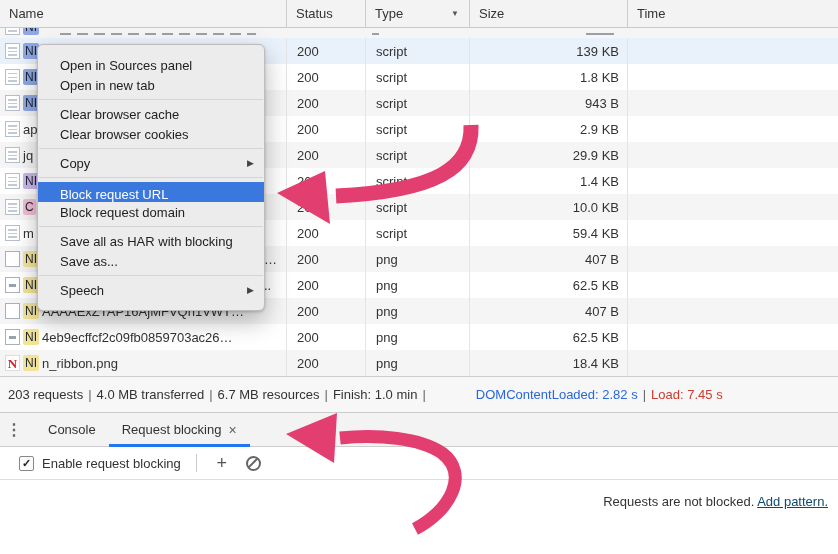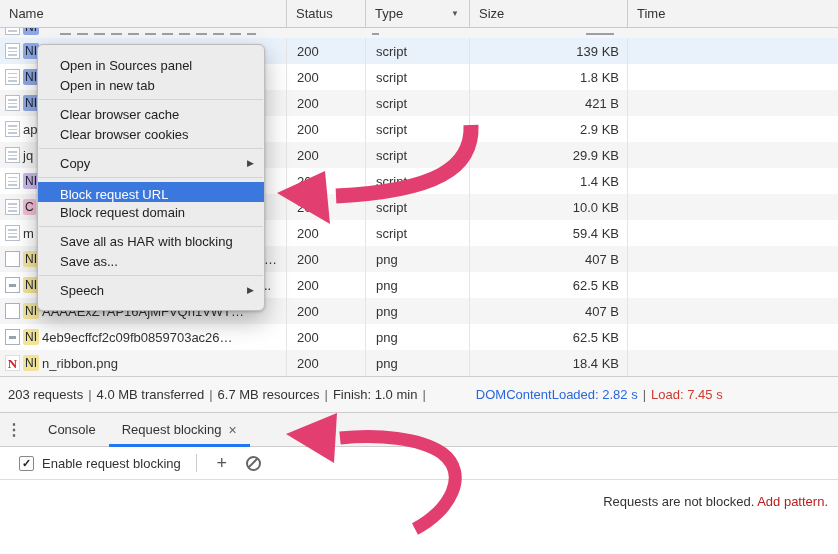--- a/index.html
+++ b/index.html
@@ -74,21 +74,21 @@
   .cb-label{margin-left:8px;color:#333;}
   .tdivider{width:1px;height:18px;background:#ccc;margin:0 12px 0 15px;}
   .plus-btn{width:26px;text-align:center;font-size:18px;color:#555;cursor:pointer;}
   .block-btn{position:relative;width:15px;height:15px;border:2px solid #666;border-radius:50%;
      margin-left:11px;box-sizing:border-box;cursor:pointer;}
   .block-btn::after{content:"";position:absolute;left:50%;top:50%;width:2px;height:13px;background:#666;
      transform:translate(-50%,-50%) rotate(45deg);}
 
   .content{position:relative;height:73px;background:#fff;}
   .msg{position:absolute;top:14px;right:10px;color:#333;}
-  .msg a{color:#b91c1c;cursor:pointer;}
+  .msg a{color:#0c4a6e;text-decoration:underline;cursor:pointer;}
 
   
   .context-menu{position:absolute;left:37px;top:44px;width:228px;background:#ececec;border:1px solid #bdbdbd;
      border-radius:6px;box-shadow:0 10px 25px rgba(0,0,0,.28),0 1px 3px rgba(0,0,0,.2);
      padding:10px 0;z-index:30;box-sizing:border-box;}
   .menu-item{height:20px;display:flex;align-items:center;padding:0 10px 0 22px;font-size:13px;color:#222;cursor:default;}
   .menu-item.hl{background:#3b78dd;color:#fff;align-items:flex-end;}
   .menu-sep{height:1px;background:#d4d4d4;margin:4px 1px;}
   .submenu-arrow{margin-left:auto;font-size:9px;color:#444;}
 
@@ -153,21 +153,21 @@
         <div class="cell c-time"></div>
       </div>
       <div class="row stripe">
         <div class="cell c-name">
           <span class="ficon script-file-icon"></span>
           <span class="match m-blue">NI</span>
           <span class="fname"></span>
         </div>
         <div class="cell c-status">200</div>
         <div class="cell c-type">script</div>
-        <div class="cell c-size">421 B</div>
+        <div class="cell c-size">943 B</div>
         <div class="cell c-time"></div>
       </div>
       <div class="row">
         <div class="cell c-name">
           <span class="ficon script-file-icon"></span>
           <span class="fname">ap</span>
         </div>
         <div class="cell c-status">200</div>
         <div class="cell c-type">script</div>
         <div class="cell c-size">2.9 KB</div>

